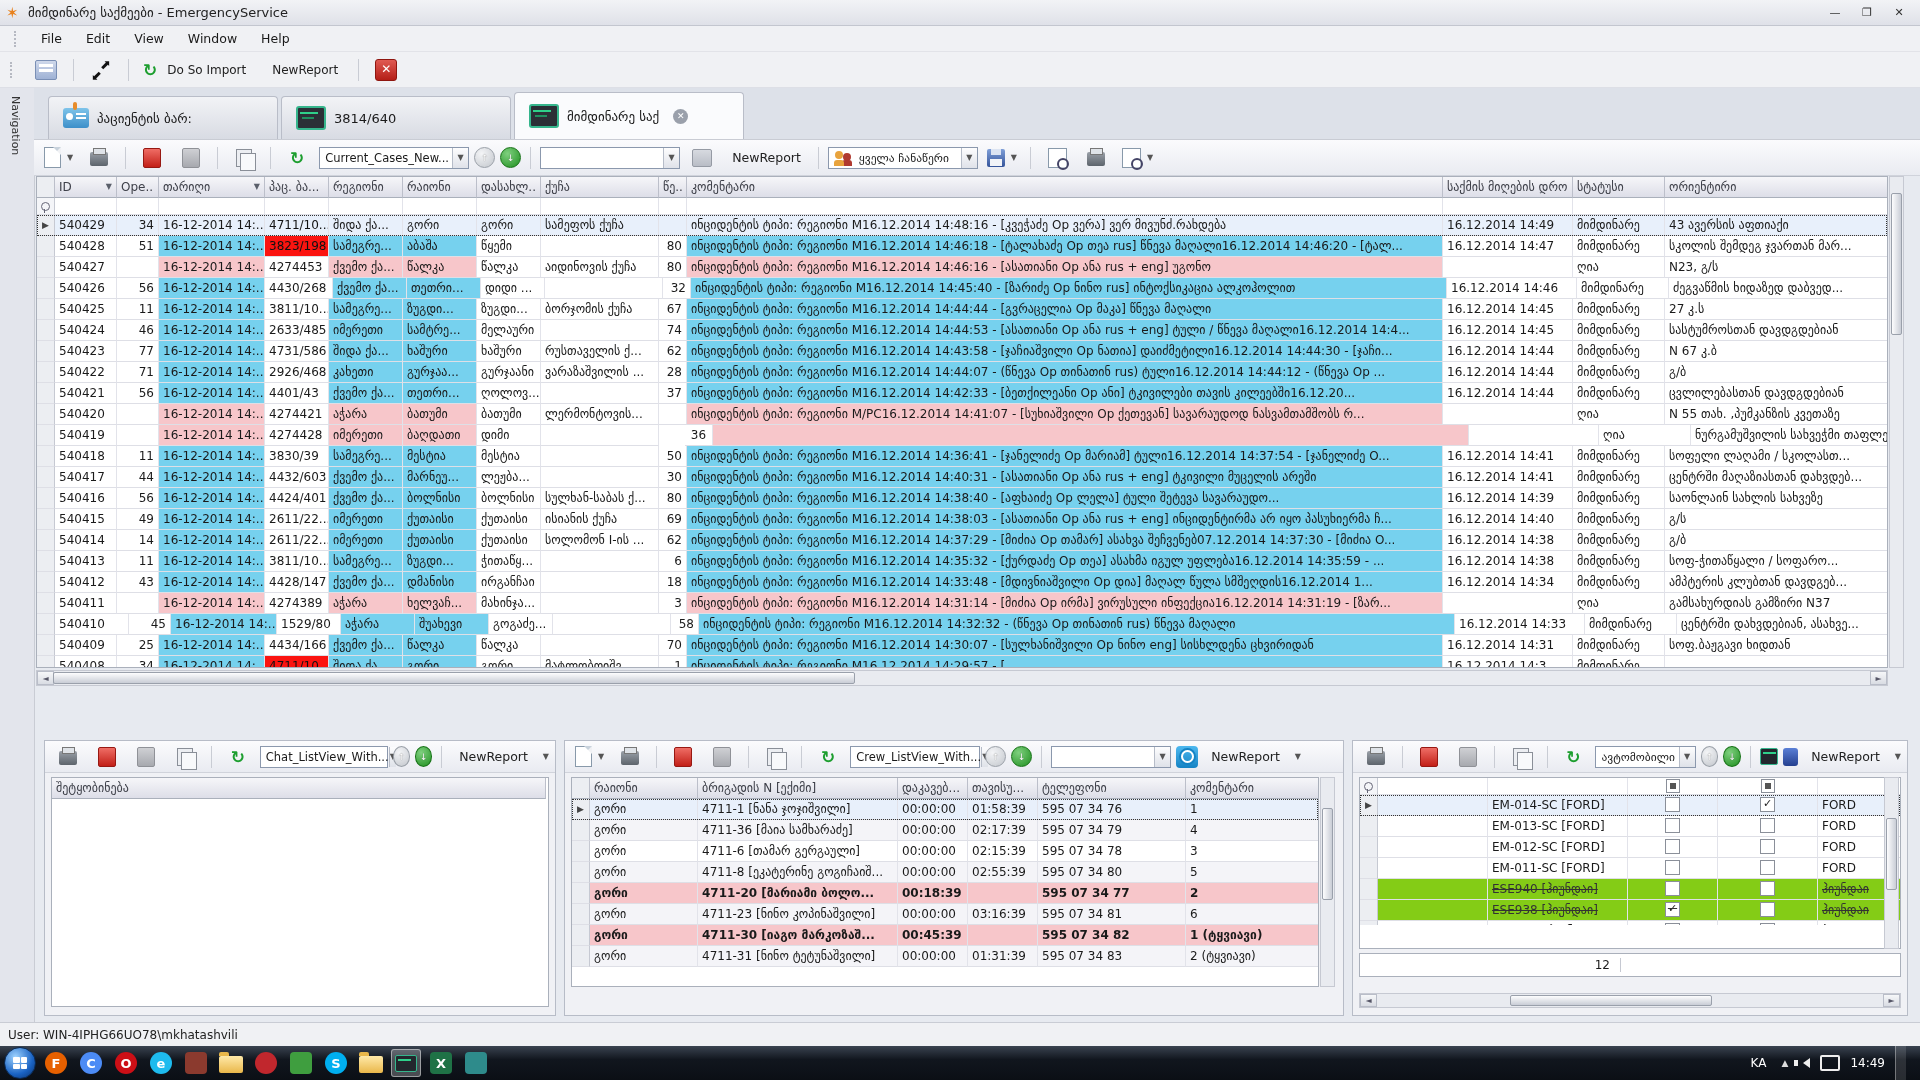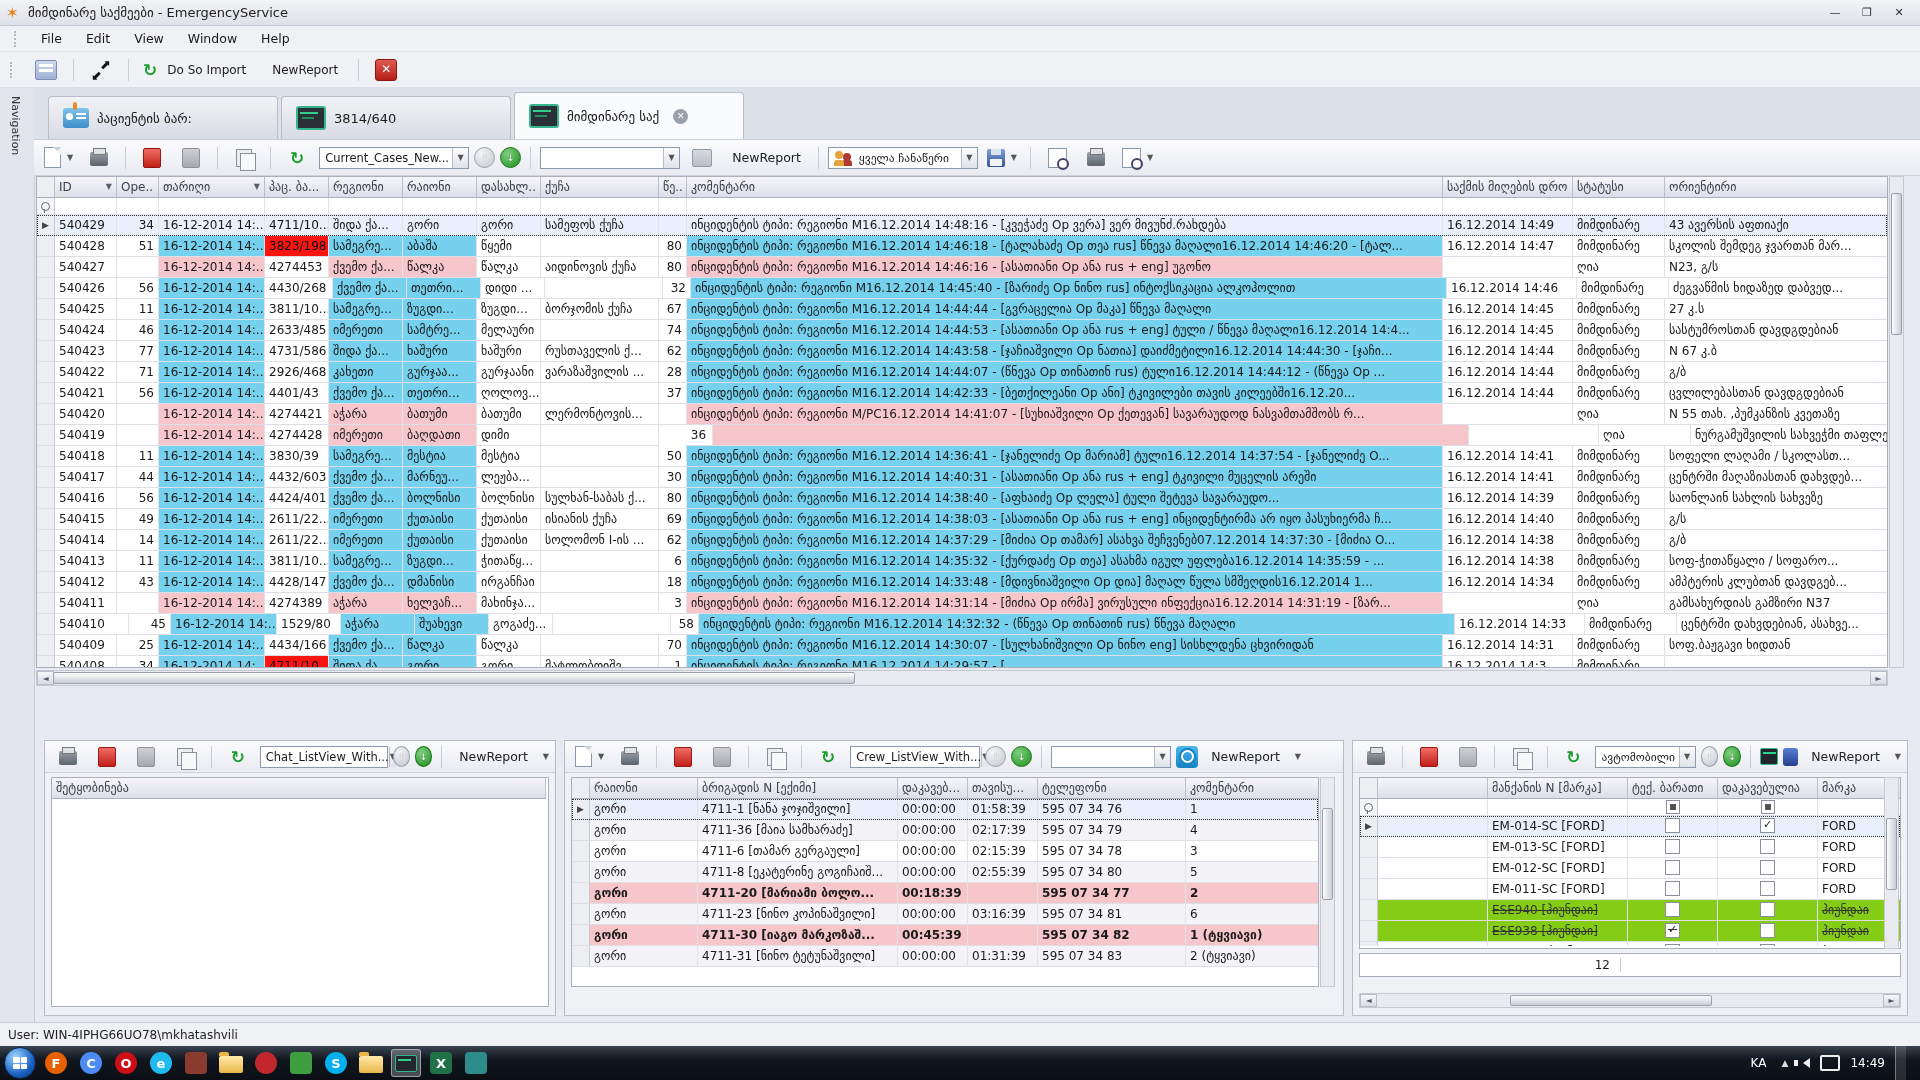--- a/index.html
+++ b/index.html
@@ -906,38 +906,20 @@
     <span class="rb green">
         <span class="ar">↓</span>
       </span>
     <span class="sep"></span>
     <span class="ic ic-monitor-sm"></span>
     <span class="ic ic-darkblue"></span>
     <span class="nr-label">NewReport</span>
     <span class="ddl">▼</span>
   </div>
   <div class="grid" style="position:absolute;left:6px;top:36px;width:542px;height:172px;">
-      <div class="g-row g-head">
-        <div class="g-cell g-ind"></div>
-        <div class="g-cell" style="width: 110px;">
-          <div class="g-htext"></div>
-        </div>
-        <div class="g-cell" style="width: 140px;">
-          <div class="g-htext">მანქანის N [მარკა]</div>
-        </div>
-        <div class="g-cell" style="width: 90px;">
-          <div class="g-htext">ტექ. ბარათი</div>
-        </div>
-        <div class="g-cell" style="width: 100px;">
-          <div class="g-htext">დაკავებულია</div>
-        </div>
-        <div class="g-cell" style="width: 86px;">
-          <div class="g-htext">მარკა</div>
-        </div>
-      </div>
       <div class="g-row g-filter">
         <div class="g-cell g-ind"><div class="pin-icon"></div></div>
         <div class="g-cell" style="width: 110px;"></div>
         <div class="g-cell" style="width: 140px;"></div>
         <div class="g-cell" style="width: 90px;">
           <div class="g-checkfilter"></div>
         </div>
         <div class="g-cell" style="width: 100px;">
           <div class="g-checkfilter"></div>
         </div>

